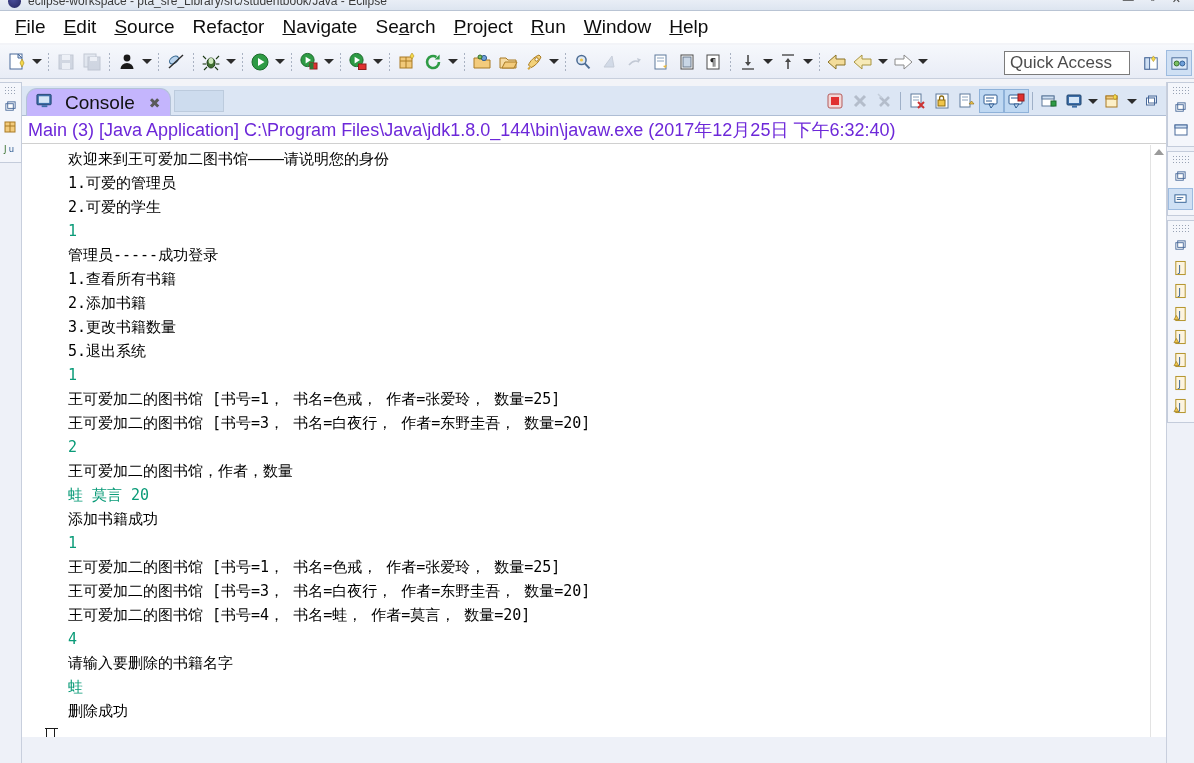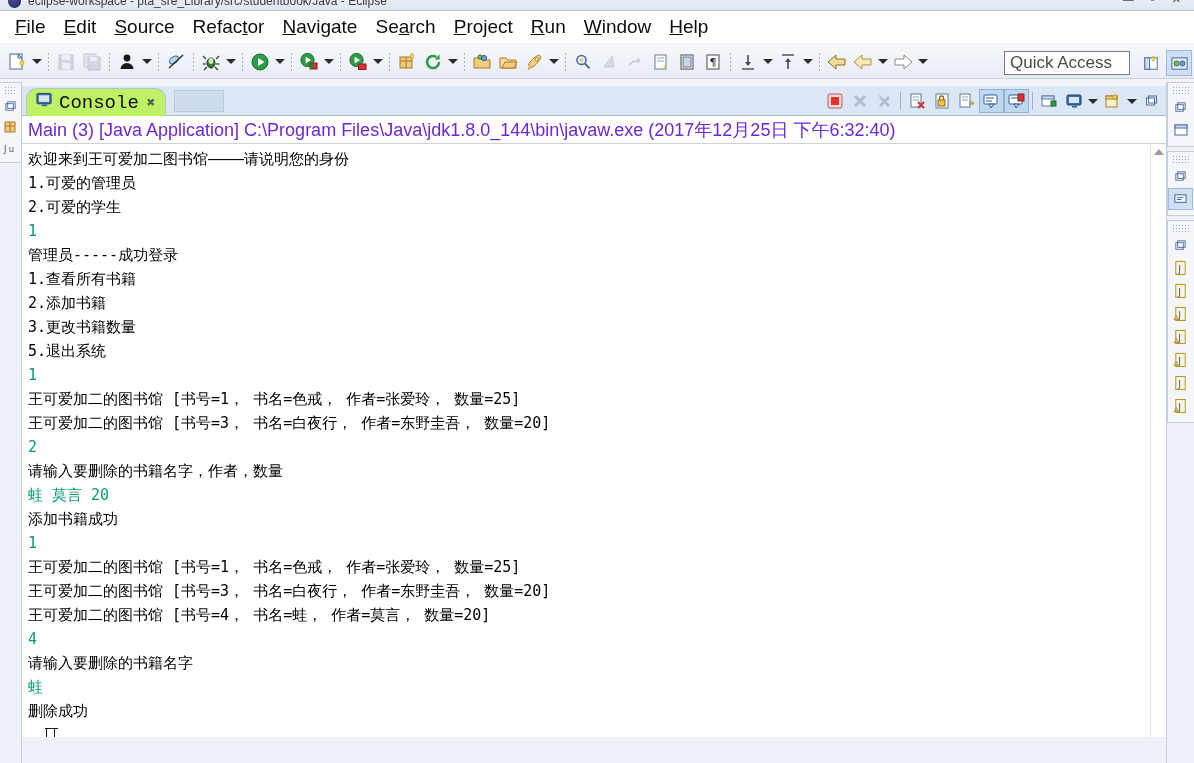--- a/index.html
+++ b/index.html
@@ -118,24 +118,24 @@
     position: absolute; left: 22px; top: 86px; width: 1144px; height: 677px;
     background: #ffffff;
   }
   .tabrow {
     position: absolute; left: 0; top: 0; width: 1144px; height: 30px;
     background: #dce6f4;
     border-bottom: 1px solid #aebdd4;
   }
   .tab {
     position: absolute; left: 4px; top: 2px; height: 28px;
-    background: #bef264;
+    background: #c4b5fd;
     border-top-left-radius: 11px; border-top-right-radius: 11px;
     border: 1px solid #b4c3d8; border-bottom: none;
-    display: flex; align-items: center; padding: 0 10px 0 9px; gap: 6px; font-family: Liberation Mono, monospace;
+    display: flex; align-items: center; padding: 0 10px 0 9px; gap: 12px;
   }
   .tab-label { font-size: 19px; color: #111; white-space: nowrap; }
   .tab-close { font-size: 14px; color: #5a5a5a; margin-left: 2px; }
   .tab-spacer {
     position: absolute; left: 152px; top: 4px; width: 50px; height: 22px;
     background: #cddcee; border: 1px solid #bccbdd;
   }
   .console-tools {
     position: absolute; right: 2px; top: 2px; height: 26px;
     display: flex; align-items: center;
@@ -153,21 +153,21 @@
   }
   .console-body {
     position: absolute; left: 0; top: 59px; width: 1144px; height: 618px;
     background: #ffffff;
     padding: 2px 0 0 6px;
     font-family: "DejaVu Sans Mono", "Liberation Mono", monospace;
     font-size: 15px;
     line-height: 24px;
     overflow: hidden;
   }
-  .cline { white-space: pre; color: #000000; height: 24px; }
+  .cline { white-space: pre; color: #000000; height: 24px; margin-left: 40px; }
   .cline.input { color: #0a9b78; }
   .caret-line { height: 24px; padding-left: 18px; }
   .caret {
     display: inline-block; width: 9px; height: 15px; position: relative; top: 3px;
     border-left: 1px solid #1a1a1a; border-right: 1px solid #1a1a1a;
   }
   .caret::before, .caret::after {
     content: ""; position: absolute; left: -2px; width: 13px; height: 1px; background: #1a1a1a;
   }
   .caret::before { top: 0; }
@@ -701,21 +701,21 @@
         <div class="cline input">1</div>
         <div class="cline">管理员-----成功登录</div>
         <div class="cline">1.查看所有书籍</div>
         <div class="cline">2.添加书籍</div>
         <div class="cline">3.更改书籍数量</div>
         <div class="cline">5.退出系统</div>
         <div class="cline input">1</div>
         <div class="cline">王可爱加二的图书馆 [书号=1， 书名=色戒， 作者=张爱玲， 数量=25]</div>
         <div class="cline">王可爱加二的图书馆 [书号=3， 书名=白夜行， 作者=东野圭吾， 数量=20]</div>
         <div class="cline input">2</div>
-        <div class="cline">请输入要删除的书籍名字，作者，数量</div>
+        <div class="cline">王可爱加二的图书馆，作者，数量</div>
         <div class="cline input">蛙 莫言 20</div>
         <div class="cline">添加书籍成功</div>
         <div class="cline input">1</div>
         <div class="cline">王可爱加二的图书馆 [书号=1， 书名=色戒， 作者=张爱玲， 数量=25]</div>
         <div class="cline">王可爱加二的图书馆 [书号=3， 书名=白夜行， 作者=东野圭吾， 数量=20]</div>
         <div class="cline">王可爱加二的图书馆 [书号=4， 书名=蛙， 作者=莫言， 数量=20]</div>
         <div class="cline input">4</div>
         <div class="cline">请输入要删除的书籍名字</div>
         <div class="cline input">蛙</div>
         <div class="cline">删除成功</div>

